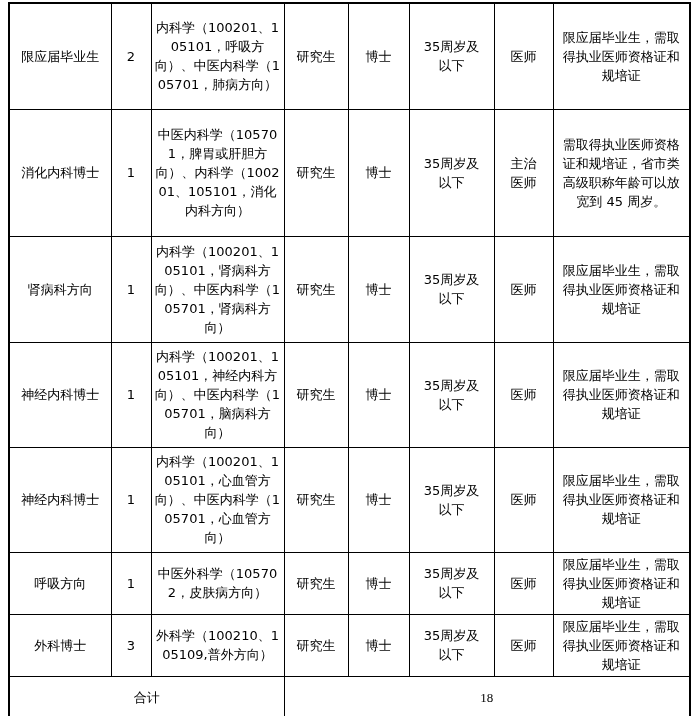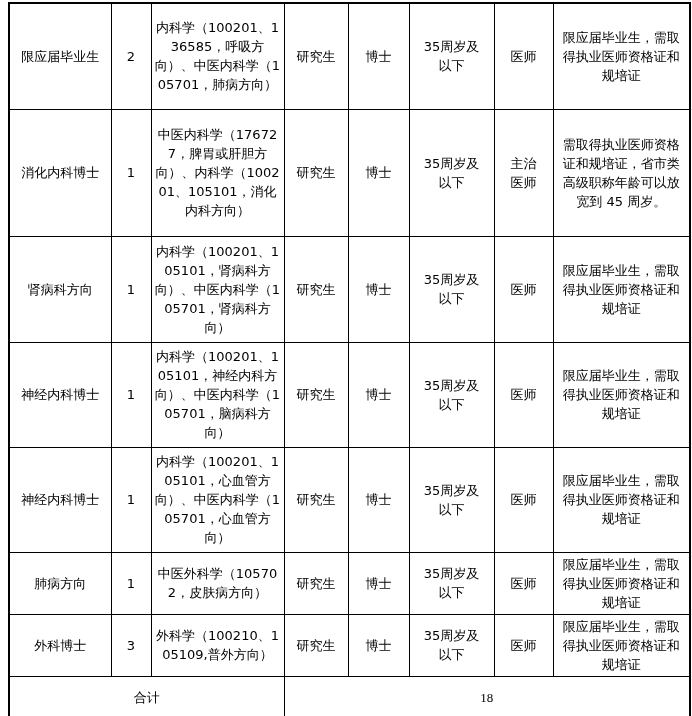--- a/index.html
+++ b/index.html
@@ -56,32 +56,32 @@
       <col style="width:64px">
       <col style="width:61px">
       <col style="width:85px">
       <col style="width:59px">
       <col style="width:137px">
     </colgroup>
     <tbody>
       <tr class="r1">
         <td>限应届毕业生</td>
         <td>2</td>
-        <td>内科学（100201、136585，呼吸方向）、中医内科学（105701，肺病方向）</td>
+        <td>内科学（100201、105101，呼吸方向）、中医内科学（105701，肺病方向）</td>
         <td>研究生</td>
         <td>博士</td>
         <td>35周岁及
 以下</td>
         <td>医师</td>
         <td>限应届毕业生，需取得执业医师资格证和规培证</td>
       </tr>
       <tr class="r2">
         <td>消化内科博士</td>
         <td>1</td>
-        <td>中医内科学（176727，脾胃或肝胆方向）、内科学（100201、105101，消化内科方向）</td>
+        <td>中医内科学（105701，脾胃或肝胆方向）、内科学（100201、105101，消化内科方向）</td>
         <td>研究生</td>
         <td>博士</td>
         <td>35周岁及
 以下</td>
         <td>主治
 医师</td>
         <td>需取得执业医师资格证和规培证，省市类高级职称年龄可以放宽到 45 周岁。</td>
       </tr>
       <tr class="r3">
         <td>肾病科方向</td>
@@ -110,21 +110,21 @@
         <td>1</td>
         <td>内科学（100201、105101，心血管方向）、中医内科学（105701，心血管方向）</td>
         <td>研究生</td>
         <td>博士</td>
         <td>35周岁及
 以下</td>
         <td>医师</td>
         <td>限应届毕业生，需取得执业医师资格证和规培证</td>
       </tr>
       <tr class="r6">
-        <td>肺病方向</td>
+        <td>呼吸方向</td>
         <td>1</td>
         <td>中医外科学（105702，皮肤病方向）</td>
         <td>研究生</td>
         <td>博士</td>
         <td>35周岁及
 以下</td>
         <td>医师</td>
         <td>限应届毕业生，需取得执业医师资格证和规培证</td>
       </tr>
       <tr class="r7">

